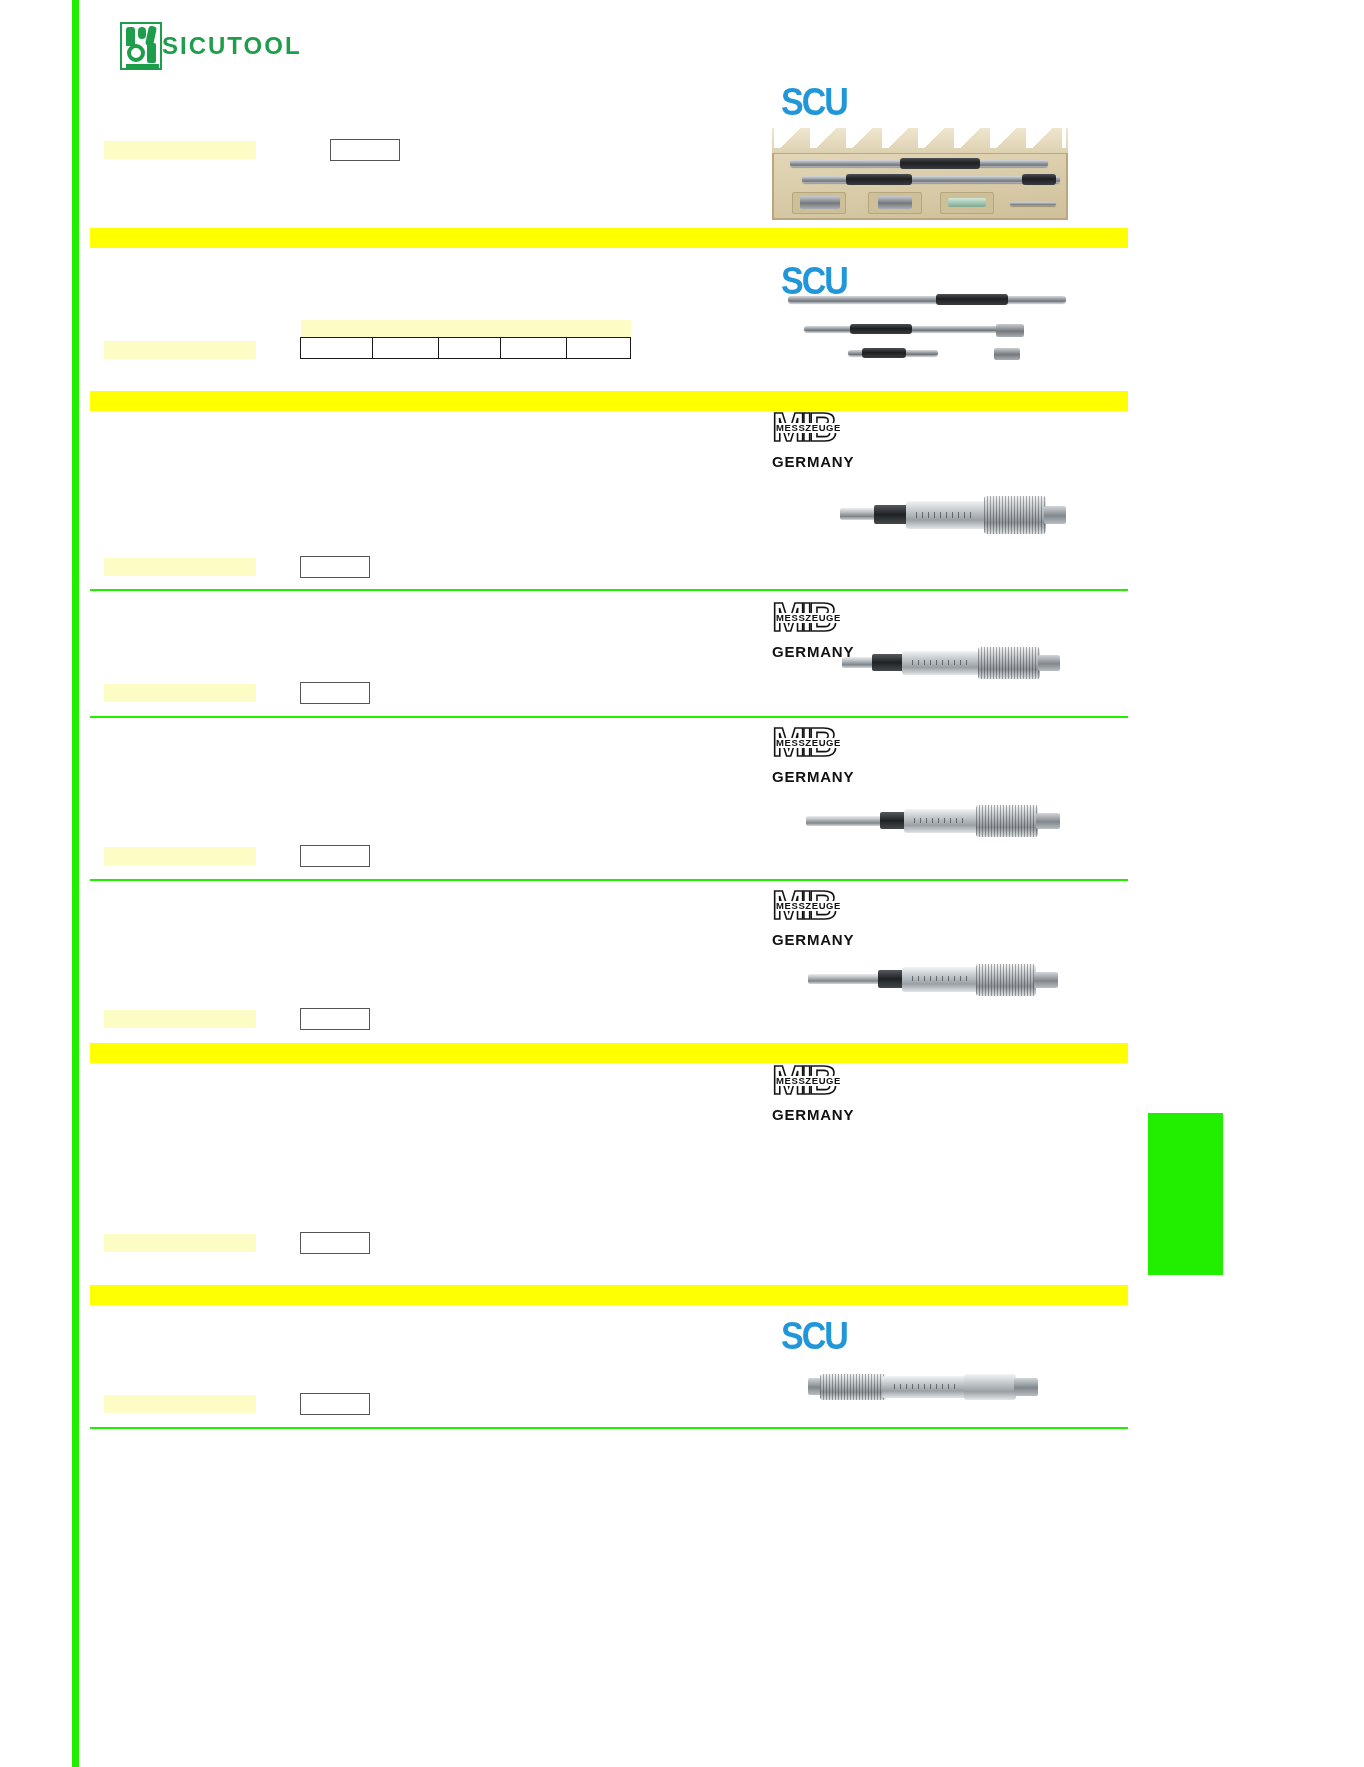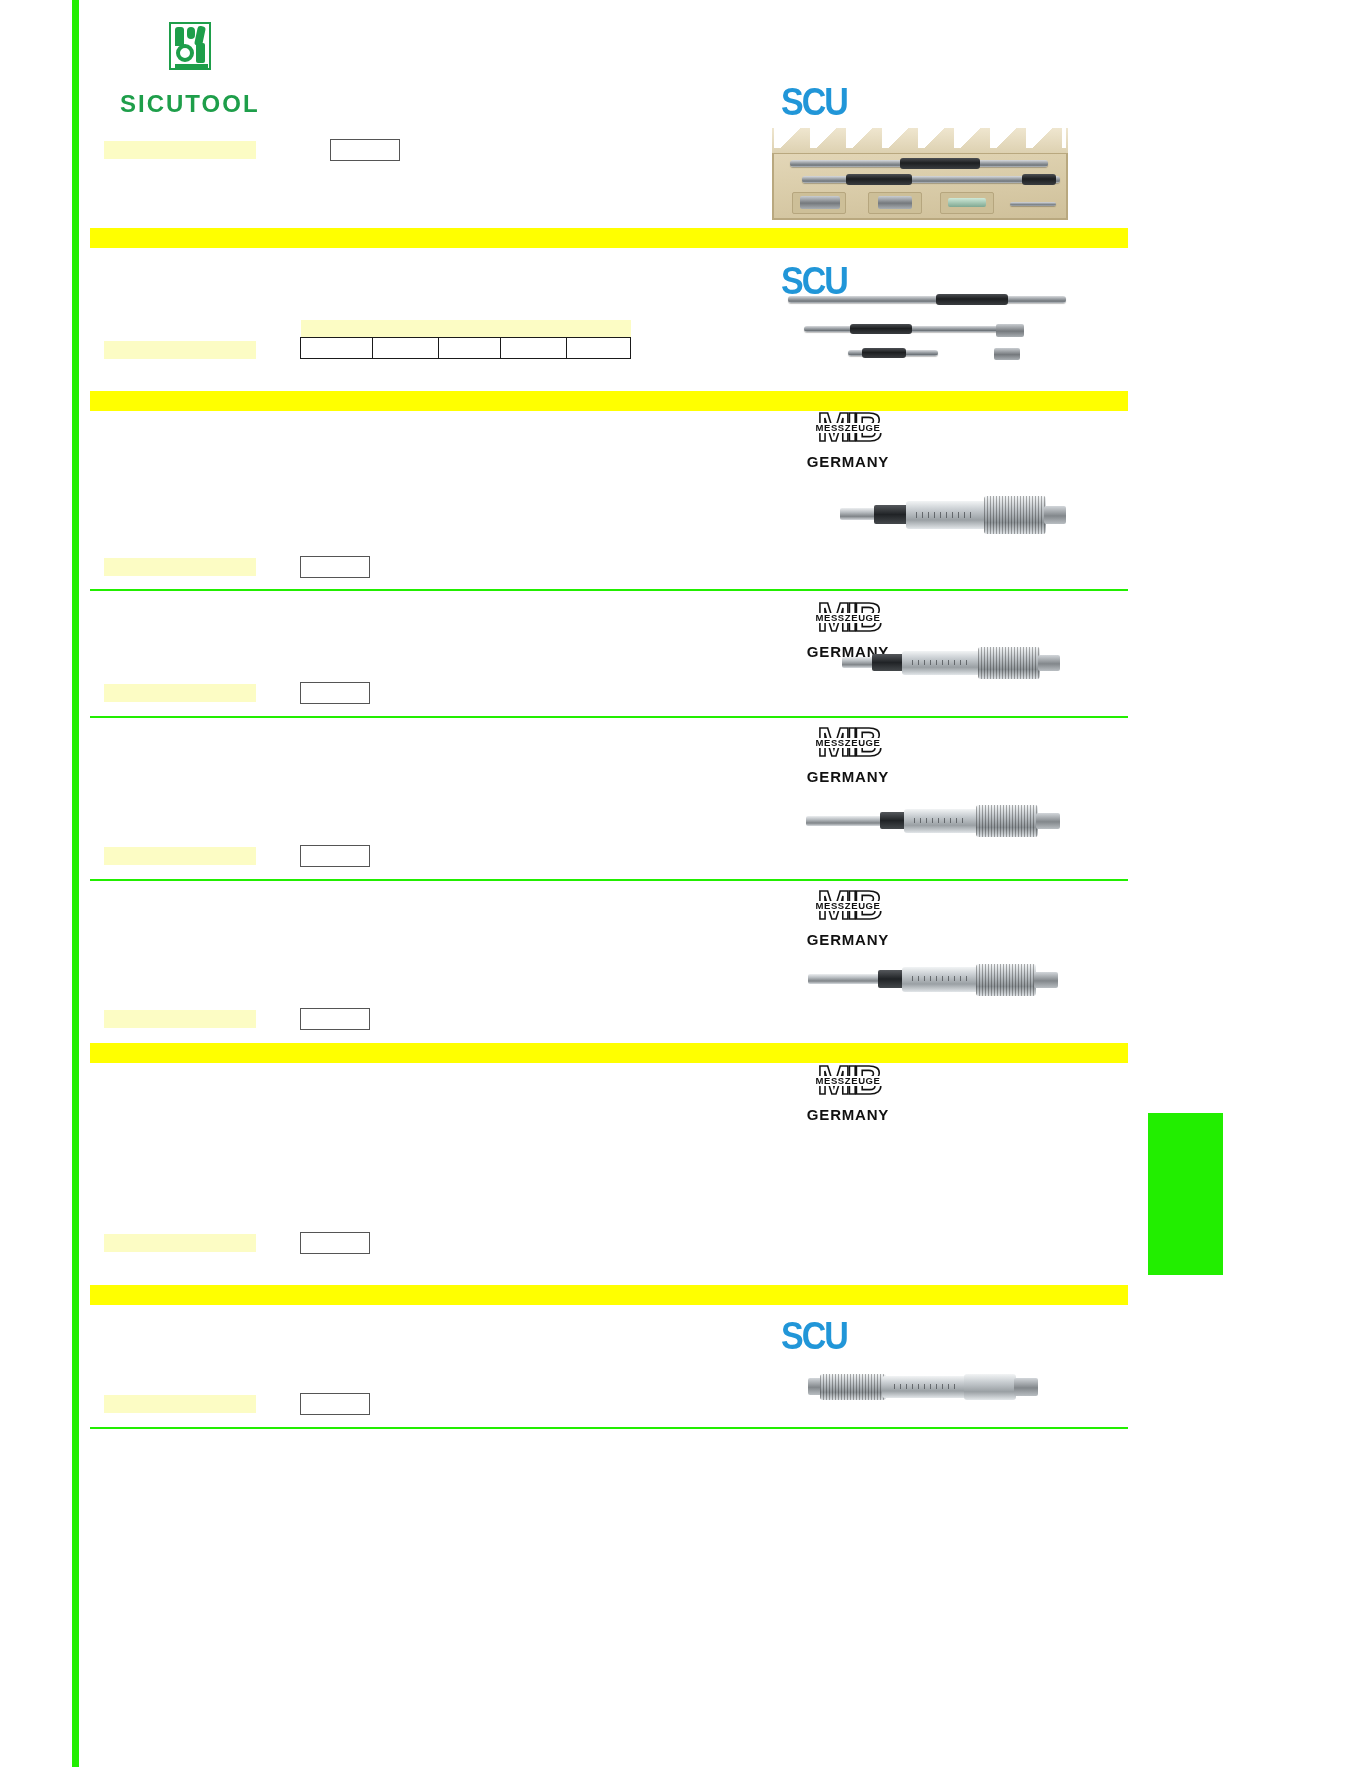--- a/index.html
+++ b/index.html
@@ -33,22 +33,21 @@
     width: 75px; height: 162px;
     background: #22ee00;
   }
 
   
   .masthead {
     position: absolute;
     left: 120px; top: 22px;
     display: flex;
     align-items: center;
-    gap: 20px;
-    flex-direction: column;
+    gap: 0;
   }
   .logo-mark {
     width: 42px; height: 48px;
     border: 2px solid #1e9e4a;
     position: relative;
     background: #ffffff;
     flex: 0 0 auto;
   }
   .logo-mark .gl {
     position: absolute;
@@ -122,23 +121,22 @@
     font-size: 34px;
     font-weight: 700;
     color: #2196d8;
     letter-spacing: -2px;
     line-height: 1;
     transform: scaleY(1.15);
   }
   .mib-logo {
     position: absolute;
     width: 96px;
-    text-align: center;
+    text-align: left;
     line-height: 1;
-    margin-left: 28px;
   }
   .mib-logo .mib-top {
     position: relative;
     height: 42px;
   }
   .mib-logo .mib-letters {
     font-size: 40px;
     font-weight: 700;
     letter-spacing: -4px;
     color: #ffffff;

